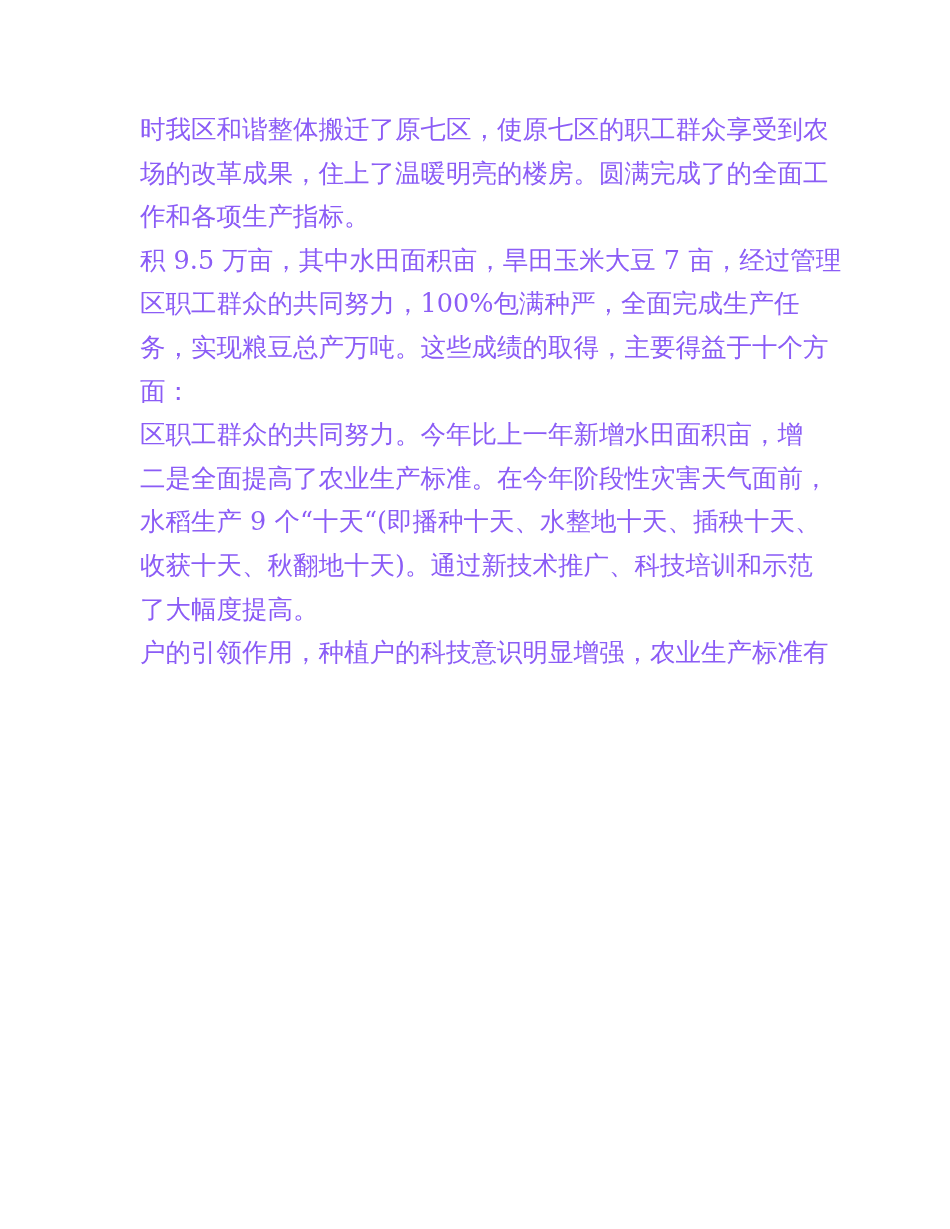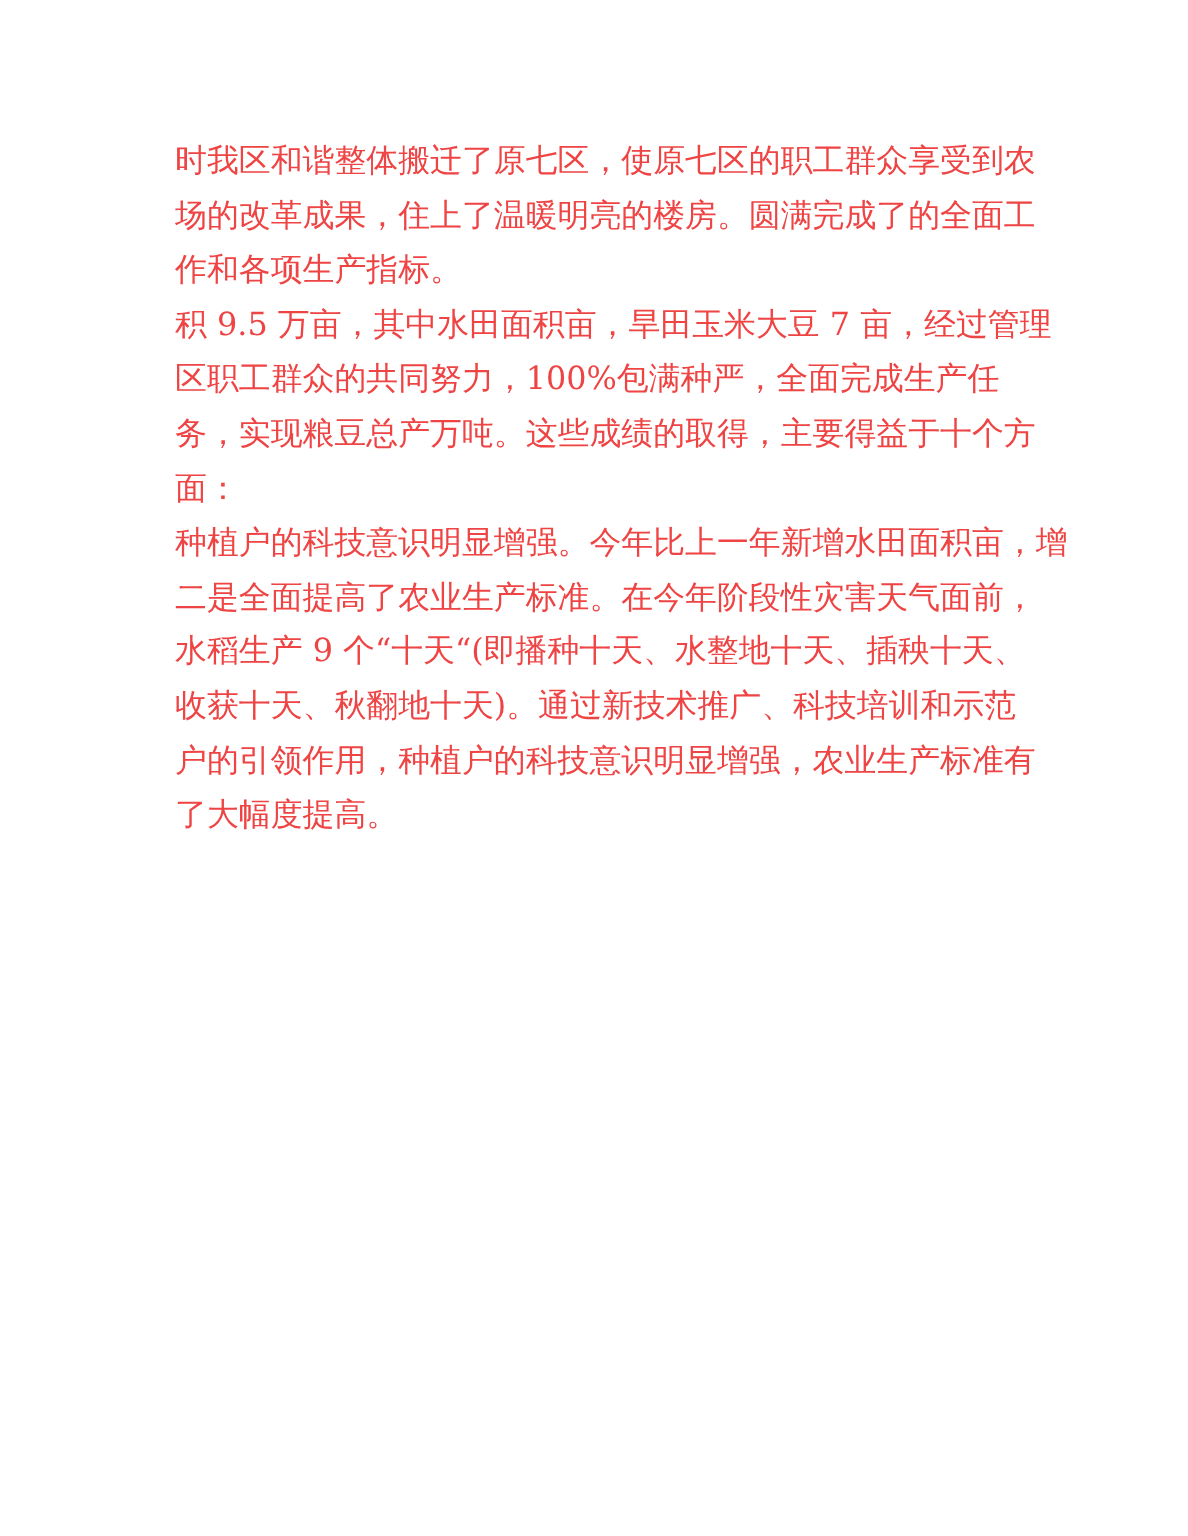--- a/index.html
+++ b/index.html
@@ -11,21 +11,21 @@
       width: 950px;
       height: 1229px;
       position: relative;
       overflow: hidden;
     }
     .page {
       position: absolute;
       left: 140px;
       top: 108px;
       width: 672px;
-      color: #ef4444;
+      color: #8b5cf6;
       font-family: "DejaVu Serif", "Liberation Serif", serif;
       font-size: 25.5px;
       line-height: 43.6px;
     }
     .line {
       display: block;
       white-space: nowrap;
       height: 43.6px;
       overflow: visible;
     }
@@ -39,22 +39,22 @@
     <span class="line">场的改革成果，住上了温暖明亮的楼房。圆满完成了的全面工</span>
     <span class="line">作和各项生产指标。</span>
   </div>
   <div class="para">
     <span class="line">积 9.5 万亩，其中水田面积亩，旱田玉米大豆 7 亩，经过管理</span>
     <span class="line">区职工群众的共同努力，100%包满种严，全面完成生产任</span>
     <span class="line">务，实现粮豆总产万吨。这些成绩的取得，主要得益于十个方</span>
     <span class="line">面：</span>
   </div>
   <div class="para">
-    <span class="line">种植户的科技意识明显增强。今年比上一年新增水田面积亩，增</span>
+    <span class="line">区职工群众的共同努力。今年比上一年新增水田面积亩，增</span>
   </div>
   <div class="para">
     <span class="line">二是全面提高了农业生产标准。在今年阶段性灾害天气面前，</span>
     <span class="line">水稻生产 9 个“十天“(即播种十天、水整地十天、插秧十天、</span>
     <span class="line">收获十天、秋翻地十天)。通过新技术推广、科技培训和示范</span>
+    <span class="line">了大幅度提高。</span>
     <span class="line">户的引领作用，种植户的科技意识明显增强，农业生产标准有</span>
-    <span class="line">了大幅度提高。</span>
   </div>
 </div>
 
 </body></html>

